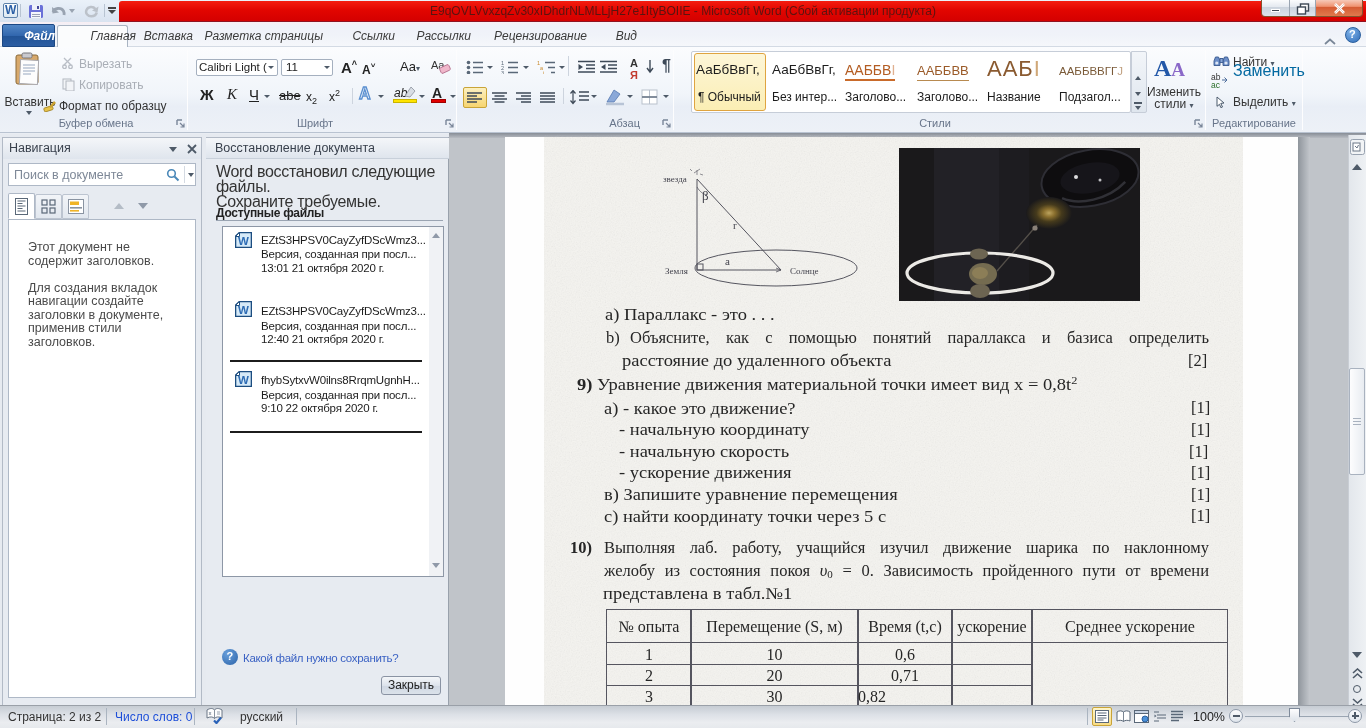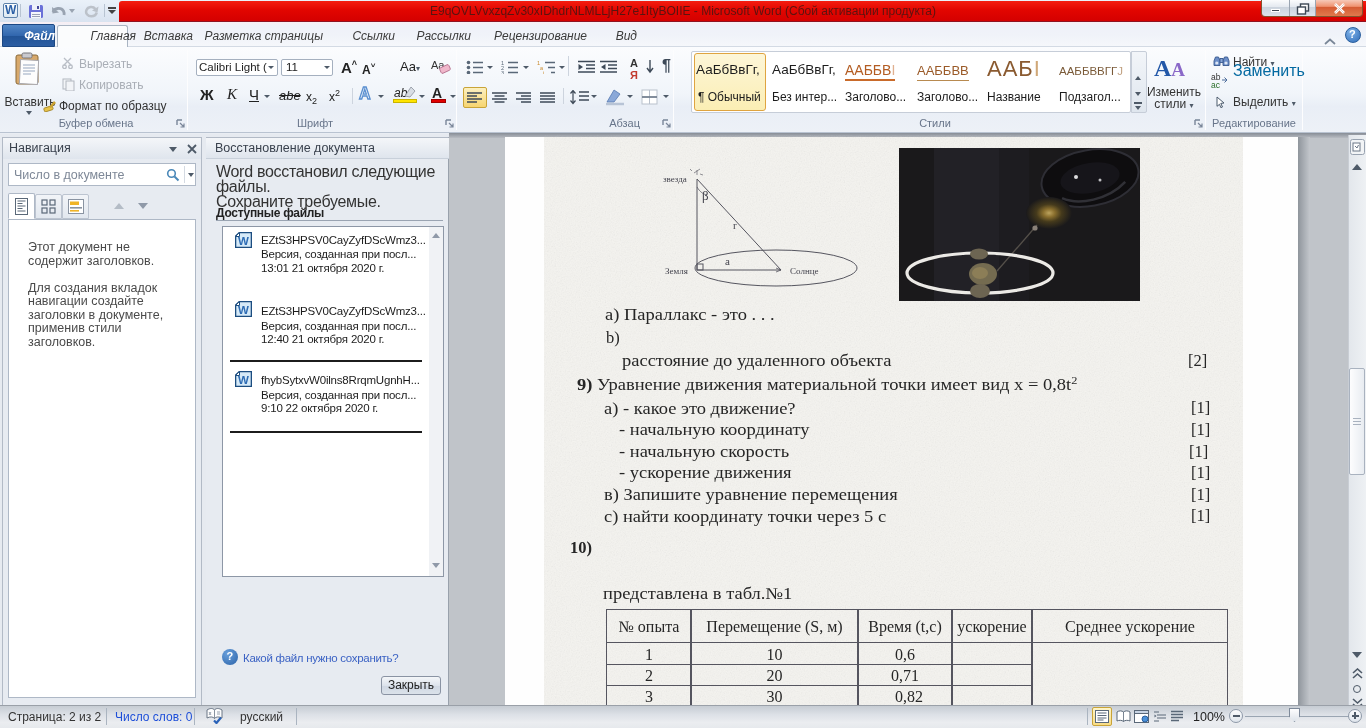--- a/index.html
+++ b/index.html
@@ -146,21 +146,21 @@
 <div class="abs" style="left:362px;top:61px;font-size:12px;font-weight:bold;color:#222;">A<span style="font-size:8px;vertical-align:6px;">˅</span></div>
 <div class="abs" style="left:400px;top:59px;font-size:13px;color:#222;">Aa<span style="font-size:8px;color:#4e5a68;">▾</span></div>
 <svg class="abs" style="left:430px;top:57px;" width="22" height="19" viewBox="0 0 22 19">
   <text x="1" y="12" font-size="11" fill="#333" font-family="Liberation Sans">Aa</text>
   <rect x="10" y="9" width="10" height="6" rx="1.5" fill="#f0b7cb" stroke="#b06a88" stroke-width="0.8" transform="rotate(-25 15 12)"></rect>
 </svg>
 <div class="abs" style="left:200px;top:86px;font-size:15px;font-weight:bold;color:#222;">Ж</div>
 <div class="abs" style="left:227px;top:86px;font-size:15px;font-style:italic;font-family:'Liberation Serif',serif;color:#222;">К</div>
 <div class="abs" style="left:249px;top:86px;font-size:15px;text-decoration:underline;color:#222;">Ч</div>
 <div class="abs" style="left:264px;top:95px;width:0;height:0;border-left:3px solid transparent;border-right:3px solid transparent;border-top:3.5px solid #4e5a68;"></div>
-<div class="abs" style="left:279px;top:88px;font-size:13px;text-decoration:line-through;color:#222;font-style:italic;">abe</div>
+<div class="abs" style="left:279px;top:88px;font-size:13px;text-decoration:line-through;color:#222;">abe</div>
 <div class="abs" style="left:306px;top:90px;font-size:12px;color:#222;">x<span style="font-size:9px;vertical-align:-3px;">2</span></div>
 <div class="abs" style="left:329px;top:88px;font-size:12px;color:#222;">x<span style="font-size:9px;vertical-align:5px;">2</span></div>
 <div class="abs" style="left:352px;top:88px;width:1px;height:16px;background:#cdd4de;"></div>
 <div class="abs" style="left:359px;top:85px;font-size:16px;font-weight:bold;color:#eef4fb;-webkit-text-stroke:1.3px #5a8fd0;">A</div>
 <div class="abs" style="left:378px;top:95px;width:0;height:0;border-left:3px solid transparent;border-right:3px solid transparent;border-top:3.5px solid #4e5a68;"></div>
 <div class="abs" style="left:394px;top:86px;font-size:12px;font-style:italic;color:#222;">ab</div>
 <svg class="abs" style="left:403px;top:85px;" width="14" height="13">
     <path d="M2 11 L8 2 L12 6 L7 12 Z" fill="#d8dde4" stroke="#8b929c" stroke-width="0.8"></path>
   </svg>
 <div class="abs" style="left:393px;top:99px;width:24px;height:4px;background:#ffe400;border:1px solid #c9b400;"></div>
@@ -308,21 +308,21 @@
 <div id="main" class="abs" style="left:0;top:134px;width:1366px;height:571px;background:#e6eaf0;"></div>
 
 <div class="abs" style="left:2px;top:137px;width:200px;height:568px;background:#e7ebf1;border:1px solid #b2bac6;border-bottom:none;"></div>
 <div class="abs" style="left:3px;top:138px;width:198px;height:21px;background:linear-gradient(#f4f6f9,#dfe5ed);"></div>
 <div class="abs" style="left:9px;top:141px;font-size:12.5px;color:#39414d;">Навигация</div>
 <div class="abs" style="left:169px;top:147px;width:0;height:0;border-left:4.5px solid transparent;border-right:4.5px solid transparent;border-top:5px solid #4e5a68;"></div>
 <svg class="abs" style="left:187px;top:144px;" width="10" height="10">
     <path d="M1 1 L9 9 M9 1 L1 9" stroke="#4e5a68" stroke-width="1.8"></path>
   </svg>
 <div class="abs" style="left:8px;top:163px;width:188px;height:23px;background:#fff;border:1px solid #aeb8c6;"></div>
-<div class="abs" style="left:14px;top:168px;font-size:12.5px;color:#7e8897;">Число в документе</div>
+<div class="abs" style="left:14px;top:168px;font-size:12.5px;color:#7e8897;">Поиск в документе</div>
 <svg class="abs" style="left:166px;top:168px;" width="14" height="14">
     <circle cx="5.5" cy="5.5" r="3.8" fill="none" stroke="#4a88b8" stroke-width="1.6"></circle>
     <path d="M8.5 8.5 L12.5 12.5" stroke="#4a88b8" stroke-width="2"></path>
   </svg>
 <div class="abs" style="left:184px;top:166px;width:1px;height:17px;background:#d4dae2;"></div>
 <div class="abs" style="left:188px;top:173px;width:0;height:0;border-left:3.5px solid transparent;border-right:3.5px solid transparent;border-top:4px solid #4e5a68;"></div>
 
 <div class="abs" style="left:8px;top:193px;width:27px;height:26px;background:#fff;border:1px solid #aeb8c6;border-bottom:1px solid #fff;border-radius:2px 2px 0 0;z-index:3;"></div>
 <div class="abs" style="left:35px;top:194px;width:27px;height:25px;background:linear-gradient(#f2f4f8,#e2e8ef);border:1px solid #bcc4d0;border-radius:2px 2px 0 0;"></div>
 <div class="abs" style="left:62px;top:194px;width:27px;height:25px;background:linear-gradient(#f2f4f8,#e2e8ef);border:1px solid #bcc4d0;border-radius:2px 2px 0 0;"></div>
@@ -477,36 +477,39 @@
     <circle cx="136" cy="80" r="2.6" fill="#8a8178"></circle>
     <ellipse cx="81" cy="125" rx="73" ry="20" fill="none" stroke="#eceae6" stroke-width="3.2"></ellipse>
     <ellipse cx="80" cy="106" rx="9" ry="5.5" fill="#6d6552"></ellipse>
     <ellipse cx="84" cy="126" rx="14" ry="11" fill="#746b50"></ellipse>
     <ellipse cx="81" cy="125" rx="8" ry="6" fill="#8c7e57"></ellipse>
     <ellipse cx="81" cy="143" rx="10" ry="7" fill="#6d6552"></ellipse>
   </svg>
 
   <div class="abs sx" style="left:156px;top:170px;font-size:16.5px;">а) Параллакс - это . . .</div>
   <div class="abs" style="left:157px;top:192.6px;font-size:16.5px;">b)</div>
+  <div class="abs" style="left:181px;top:192.6px;width:579px;font-size:16.5px;text-align:justify;text-align-last:justify;">Объясните, как с помощью понятий параллакса и базиса определить</div>
   <div class="abs sx" style="left:173px;top:216.3px;font-size:16.5px;">расстояние до удаленного объекта</div>
   <div class="abs" style="left:739px;top:216.3px;font-size:16.5px;">[2]</div>
   <div class="abs sx" style="left:128px;top:238.5px;font-size:16.5px;"><b>9)</b> Уравнение движения материальной точки имеет вид x = 0,8t<span style="font-size:11px;vertical-align:6px;">2</span></div>
   <div class="abs sx" style="left:155px;top:264.3px;font-size:16.5px;">а) - какое это движение?</div>
       <div class="abs" style="left:742px;top:263px;font-size:16.5px;">[1]</div>
   <div class="abs sx" style="left:170px;top:285.4px;font-size:16.5px;">- начальную координату</div>
       <div class="abs" style="left:742px;top:285px;font-size:16.5px;">[1]</div>
   <div class="abs sx" style="left:170px;top:307px;font-size:16.5px;">- начальную скорость</div>
       <div class="abs" style="left:740px;top:307px;font-size:16.5px;">[1]</div>
   <div class="abs sx" style="left:170px;top:328.1px;font-size:16.5px;">- ускорение движения</div>
       <div class="abs" style="left:742px;top:328px;font-size:16.5px;">[1]</div>
   <div class="abs sx" style="left:155px;top:350.2px;font-size:16.5px;">в) Запишите уравнение перемещения</div>
       <div class="abs" style="left:742px;top:350px;font-size:16.5px;">[1]</div>
   <div class="abs sx" style="left:155px;top:371.8px;font-size:16.5px;">с) найти координату точки через 5 с</div>
       <div class="abs" style="left:742px;top:371px;font-size:16.5px;">[1]</div>
   <div class="abs" style="left:121px;top:402.6px;font-size:16.5px;"><b>10)</b></div>
+  <div class="abs" style="left:155px;top:402.6px;width:605px;font-size:16.5px;text-align:justify;text-align-last:justify;">Выполняя лаб. работу, учащийся изучил движение шарика по наклонному</div>
+  <div class="abs" style="left:155px;top:425.8px;width:605px;font-size:16.5px;text-align:justify;text-align-last:justify;">желобу из состояния покоя <i>υ</i><span style="font-size:11px;vertical-align:-2px;">0</span> = 0. Зависимость пройденного пути от времени</div>
   <div class="abs sx" style="left:154px;top:449px;font-size:16.5px;">представлена в табл.№1</div>
 
   <div class="abs" style="left:157px;top:474px;width:622px;height:110px;border:1.5px solid #55555f;">
     <div class="abs" style="left:0;top:0;width:100%;height:33px;border-bottom:1.5px solid #55555f;"></div>
     <div class="abs" style="left:83px;top:0;width:1.5px;height:110px;background:#55555f;"></div>
     <div class="abs" style="left:250px;top:0;width:1.5px;height:110px;background:#55555f;"></div>
     <div class="abs" style="left:344px;top:0;width:1.5px;height:110px;background:#55555f;"></div>
     <div class="abs" style="left:424px;top:0;width:1.5px;height:110px;background:#55555f;"></div>
     <div class="abs" style="left:0;top:54px;width:426px;height:1px;background:#55555f;"></div>
     <div class="abs" style="left:0;top:75px;width:426px;height:1px;background:#55555f;"></div>
@@ -516,21 +519,21 @@
     <div class="abs" style="left:345px;top:8px;width:80px;text-align:center;font-size:16px;">ускорение</div>
     <div class="abs" style="left:425px;top:8px;width:196px;text-align:center;font-size:16px;">Среднее ускорение</div>
     <div class="abs" style="left:0;top:36px;width:84px;text-align:center;font-size:16px;">1</div>
     <div class="abs" style="left:84px;top:36px;width:167px;text-align:center;font-size:16px;">10</div>
     <div class="abs" style="left:251px;top:36px;width:94px;text-align:center;font-size:16px;">0,6</div>
     <div class="abs" style="left:0;top:57px;width:84px;text-align:center;font-size:16px;">2</div>
     <div class="abs" style="left:84px;top:57px;width:167px;text-align:center;font-size:16px;">20</div>
     <div class="abs" style="left:251px;top:57px;width:94px;text-align:center;font-size:16px;">0,71</div>
     <div class="abs" style="left:0;top:78px;width:84px;text-align:center;font-size:16px;">3</div>
     <div class="abs" style="left:84px;top:78px;width:167px;text-align:center;font-size:16px;">30</div>
-    <div class="abs" style="left:251px;top:78px;width:102px;text-align:center;font-size:16px;">0,82</div>
+    <div class="abs" style="left:251px;top:78px;width:102px;text-align:left;font-size:16px;">0,82</div>
   </div>
 </div>
 </div>
 
 <div id="status" class="abs" style="left:0;top:705px;width:1366px;height:23px;background:linear-gradient(#c6ccd3,#dde1e7 40%,#ebedf0 75%,#e6e9ed);border-top:1px solid #9aa0a8;"></div>
 <div class="abs" style="left:8px;top:710px;font-size:12px;color:#333;">Страница: 2 из 2</div>
 <div class="abs" style="left:106px;top:708px;width:1px;height:17px;background:#aab4c0;"></div>
 <div class="abs" style="left:115px;top:710px;font-size:12px;color:#1d4ed8;">Число слов: 0</div>
 <div class="abs" style="left:194px;top:708px;width:1px;height:17px;background:#aab4c0;"></div>
 <svg class="abs" style="left:206px;top:707px;" width="18" height="17" viewBox="0 0 18 17">

